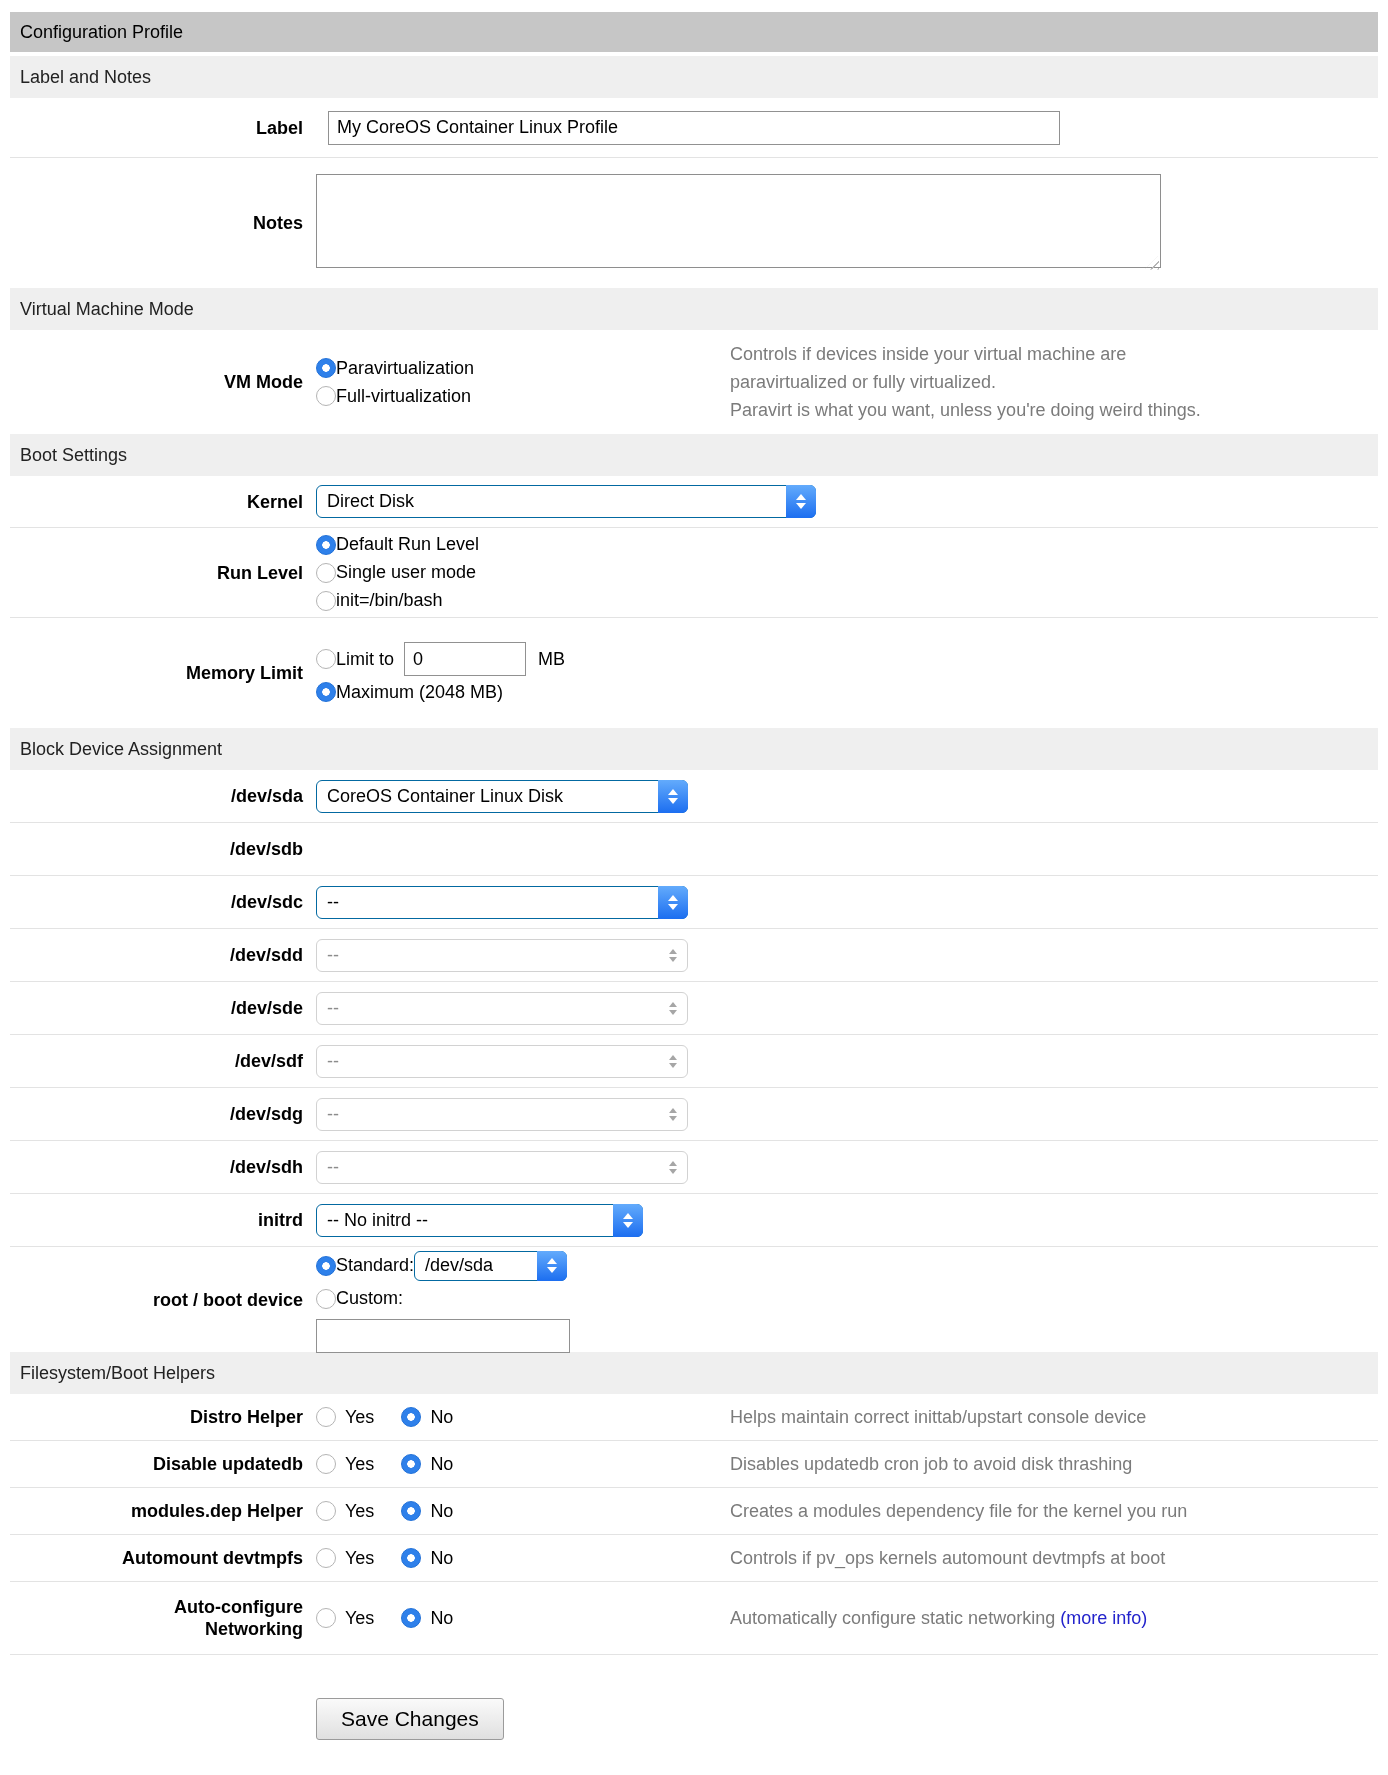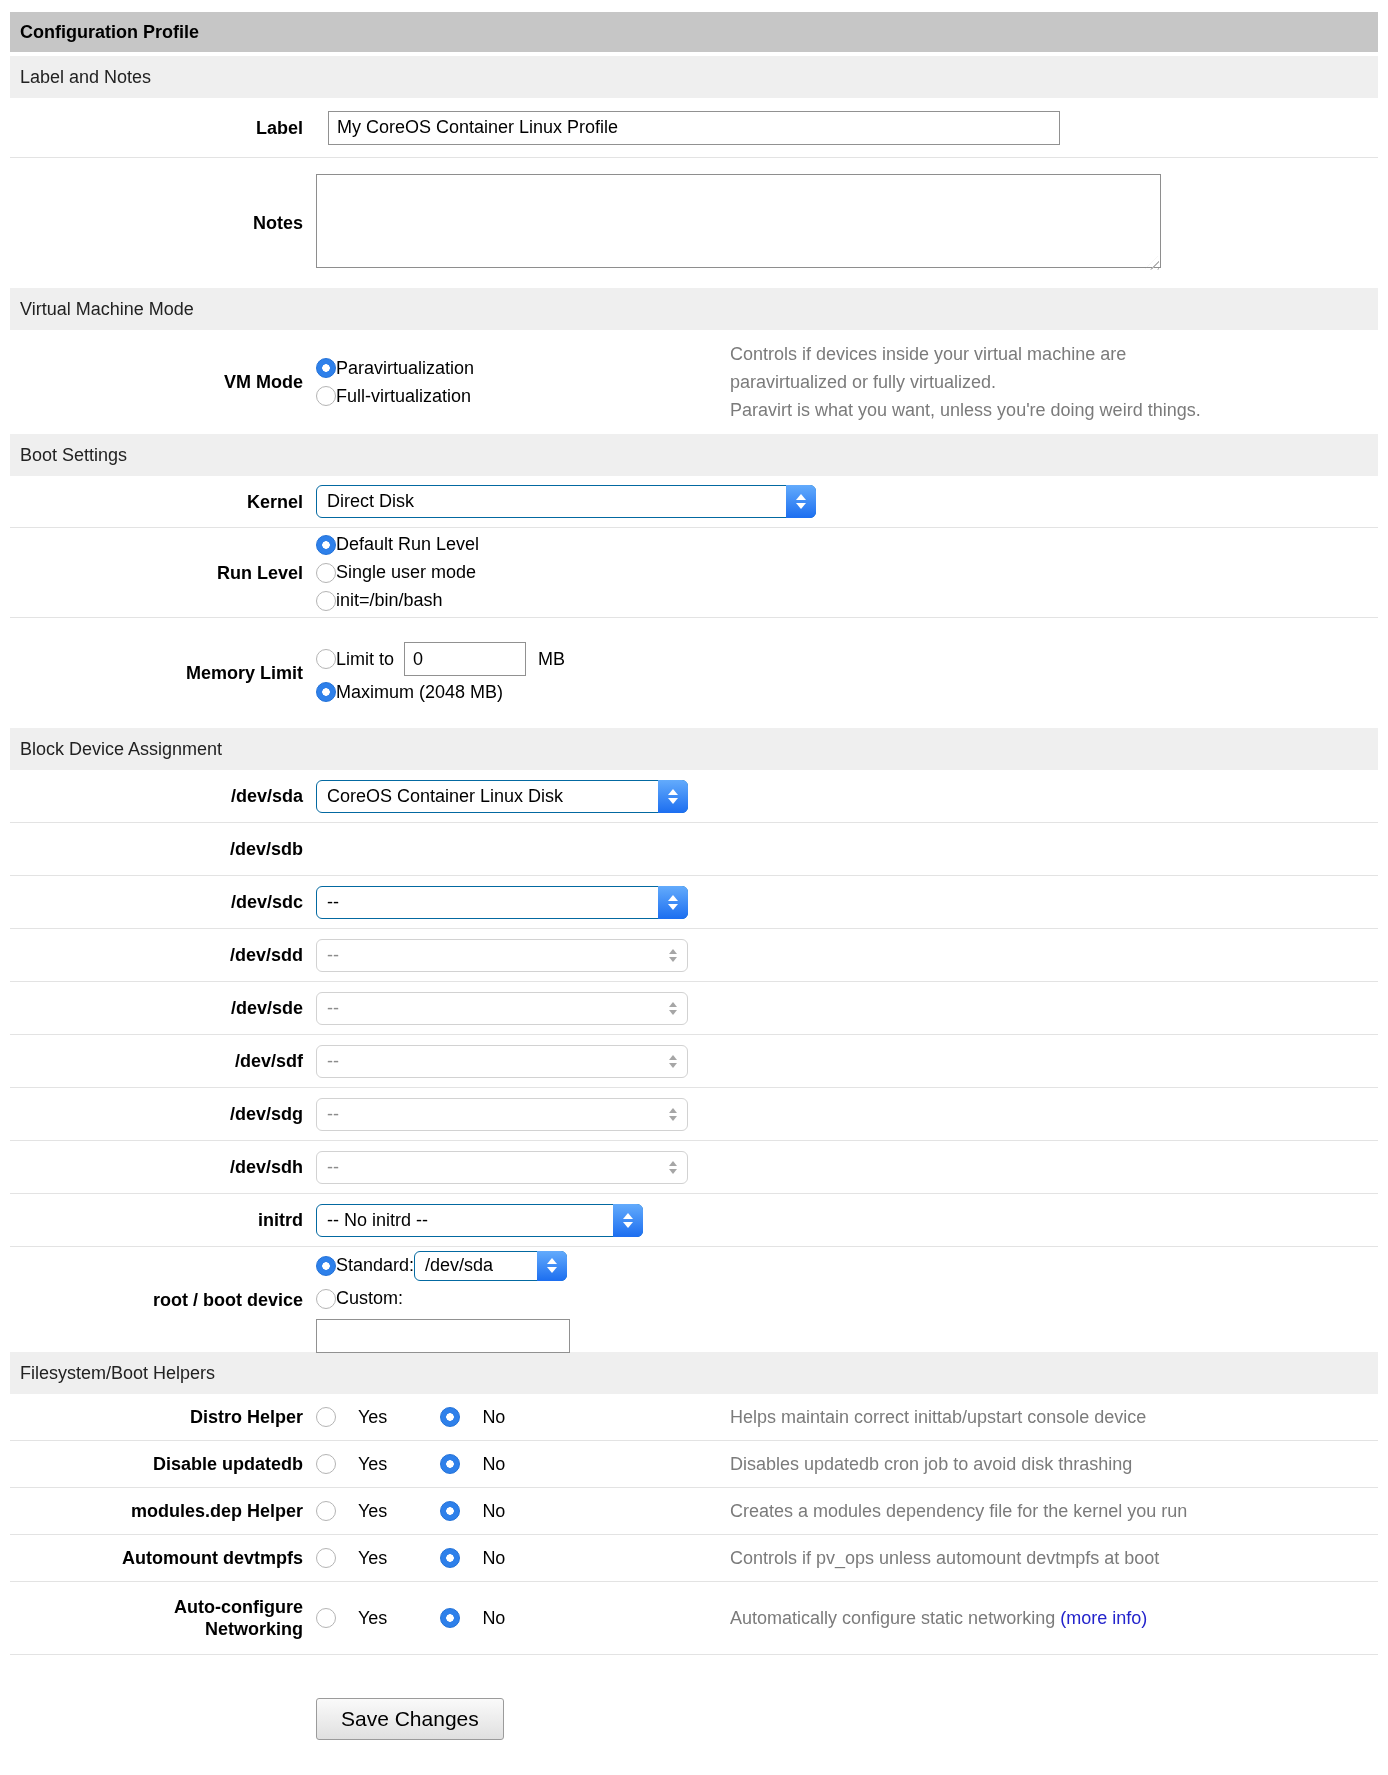--- a/index.html
+++ b/index.html
@@ -6,21 +6,21 @@
   body {
     width: 1388px; height: 1775px;
     background: #ffffff;
     font-family: "Liberation Sans", sans-serif;
     font-size: 18px; color: #000;
   }
   .page { padding: 12px 10px 0 10px; width: 1388px; }
 
   .topbar {
     background: #c6c6c6; height: 40px; line-height: 40px;
-    font-weight: bold; padding-left: 10px; margin-bottom: 4px;
+    font-weight: normal; padding-left: 10px; margin-bottom: 4px;
   }
   .secbar {
     background: #efefef; height: 42px; line-height: 42px;
     color: #222; padding-left: 10px;
   }
 
   .row { display: flex; align-items: center; background: #fff; }
   .divb { border-bottom: 1px solid #e3e3e3; }
 
   .h60 { height: 60px; gap: 12px; } .h130 { height: 130px; } .h104 { height: 104px; }
@@ -83,21 +83,21 @@
   .radio {
     width: 20px; height: 20px; border-radius: 50%; flex: none;
     background: #fff; border: 1px solid #b4b4b4; display: inline-block;
   }
   .radio.on {
     border: 1px solid #2070d8;
     background: radial-gradient(circle, #ffffff 0 3.5px, #2e80ea 4px);
   }
   .optline { display: flex; align-items: center; height: 28px; }
   .optline.tall { height: 38px; }
-  .yn { display: flex; align-items: center; gap: 22px; }
+  .yn { display: flex; align-items: center; gap: 9px; }
   .yn .sp { width: 9px; }
 
   .unit { margin-left: 12px; }
   .memgap { margin: 0 10px 0 0; }
 
   .link { color: #2323cc; cursor: pointer; }
 
   .save-row { margin-top: 43px; }
   .save-btn {
     margin-left: 306px;
@@ -374,21 +374,21 @@
 
   <div class="row h47 divb">
     <div class="lbl">Automount devtmpfs</div>
     <div class="field yn">
       <span class="radio"></span>
       <span>Yes</span>
       <span class="sp"></span>
       <span class="radio on"></span>
       <span>No</span>
     </div>
-    <div class="help">Controls if pv_ops unless automount devtmpfs at boot</div>
+    <div class="help">Controls if pv_ops kernels automount devtmpfs at boot</div>
   </div>
 
   <div class="row h73 divb">
     <div class="lbl">
       <span class="wrapnarrow">Auto-configure Networking</span>
     </div>
     <div class="field yn">
       <span class="radio"></span>
       <span>Yes</span>
       <span class="sp"></span>

